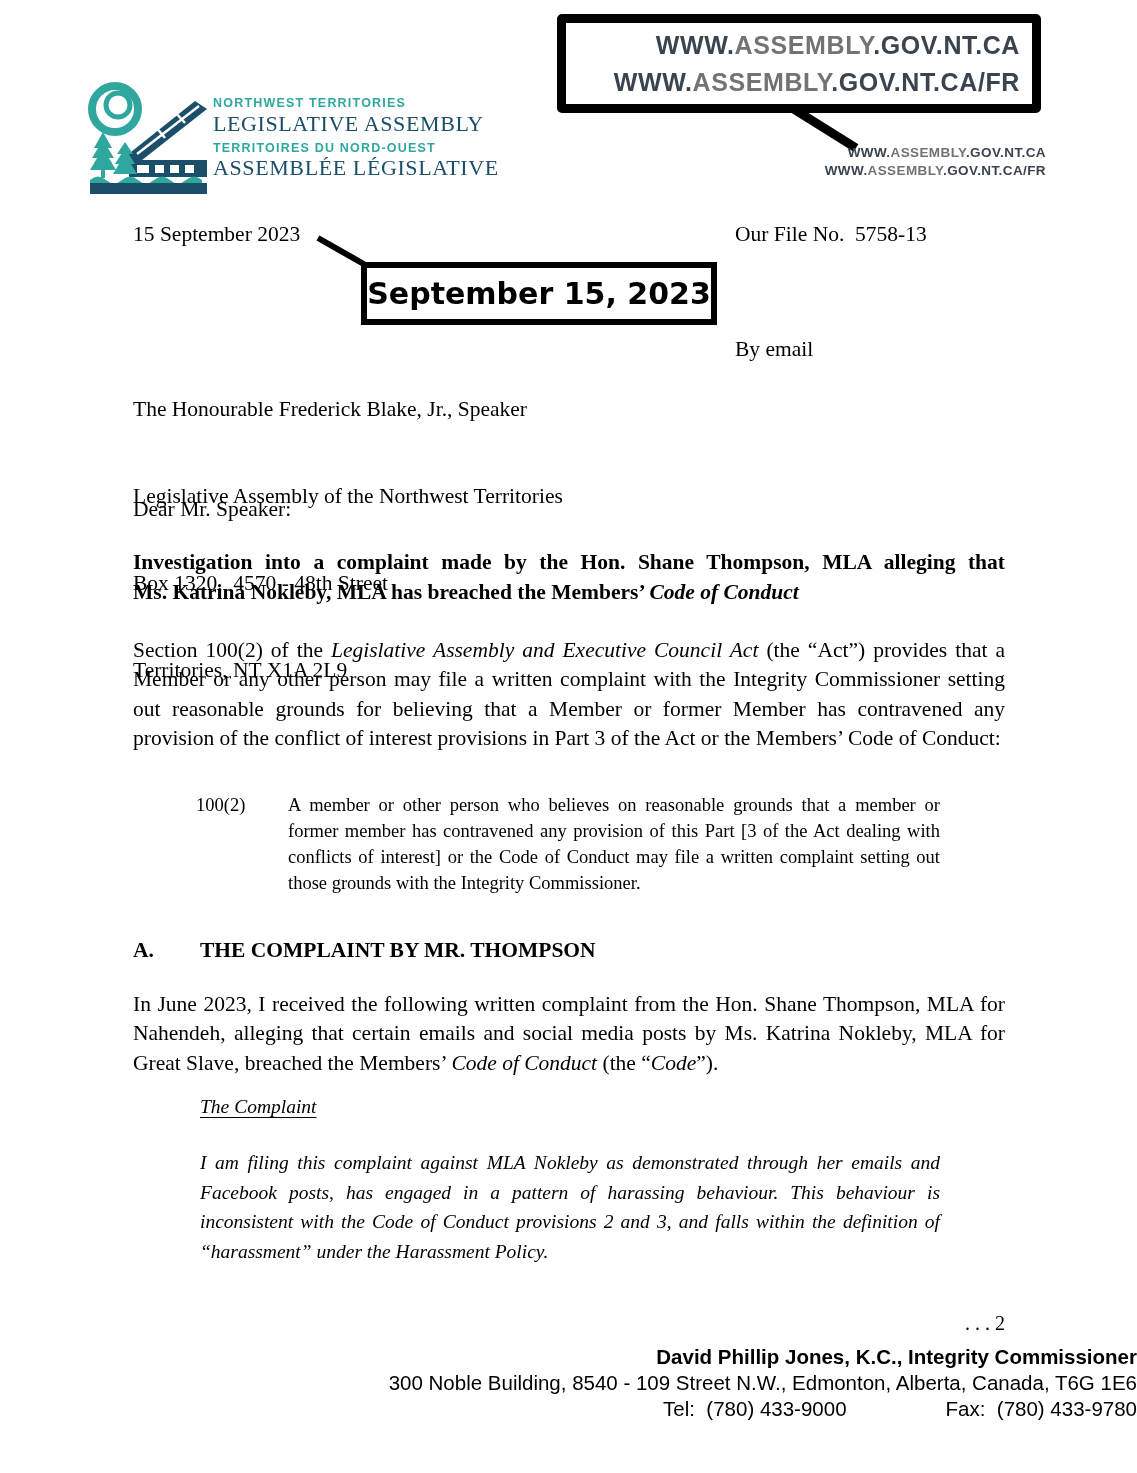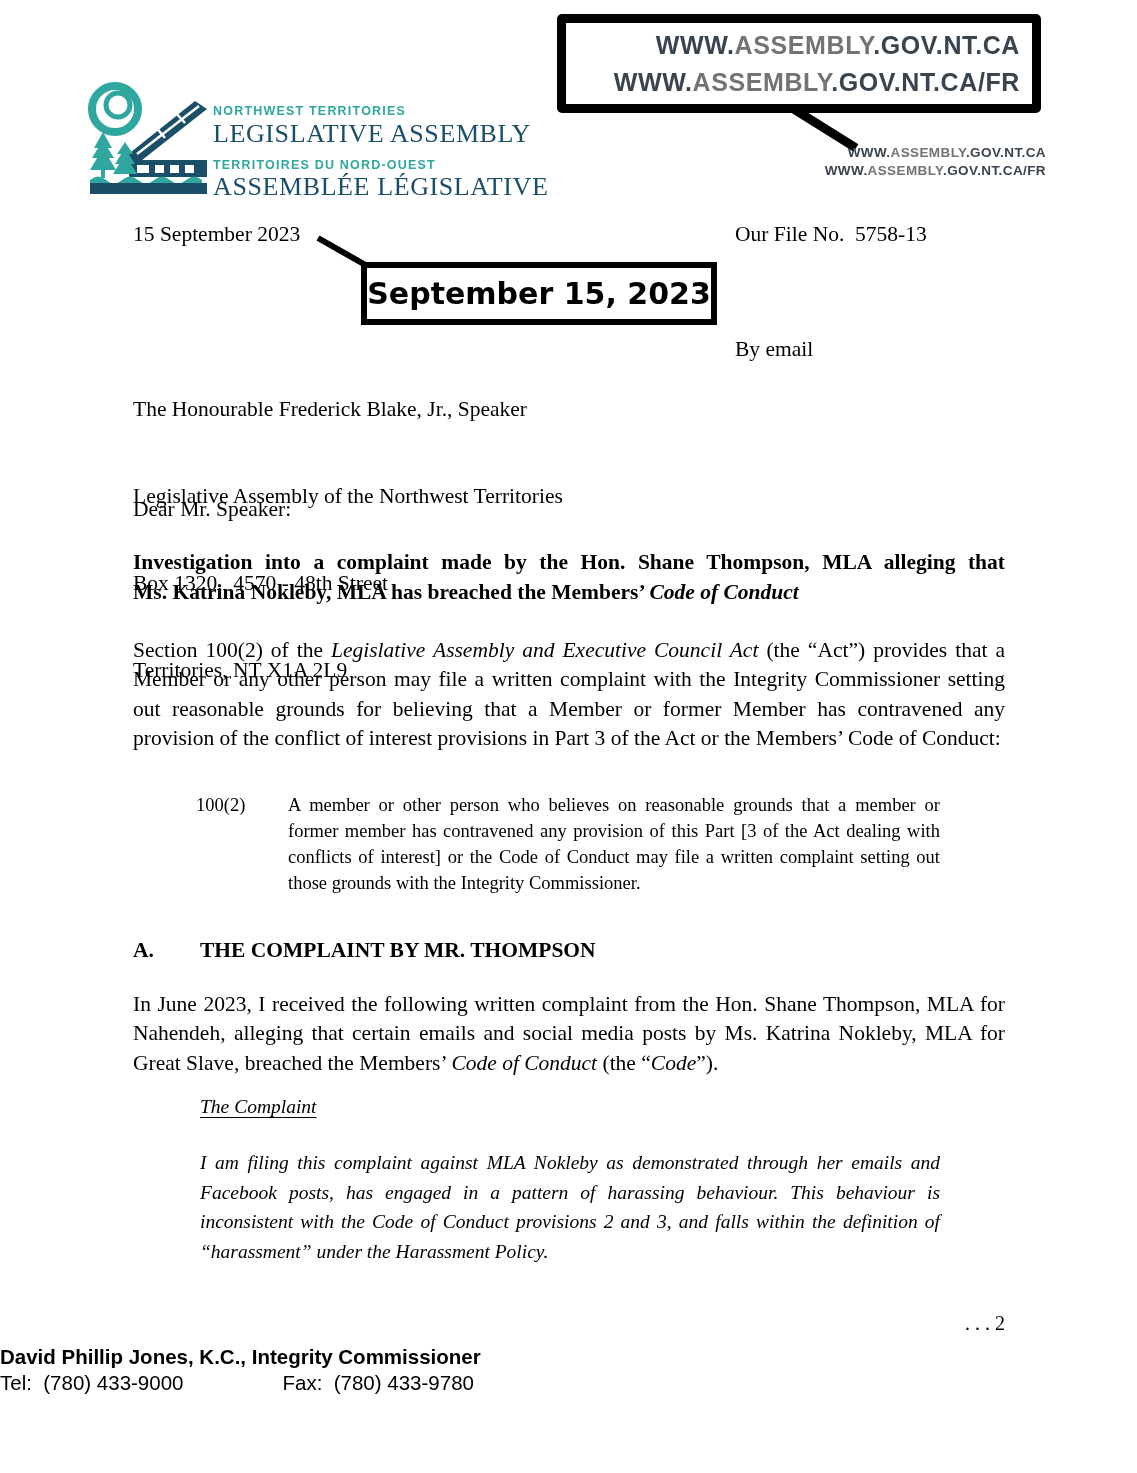--- a/index.html
+++ b/index.html
@@ -4,22 +4,22 @@
 <style>
   html,body{margin:0;padding:0;background:#ffffff;}
   .page{
     position:relative; width:1137px; height:1473px; background:#ffffff;
     font-family:"Liberation Serif", serif; color:#000; overflow:hidden;
   }
   
   .logo-wrap{position:absolute; left:85px; top:76px; width:122px; height:118px;}
   .logo-text{position:absolute; left:213px; top:93px; line-height:1;}
   .logo-small{font-family:"Liberation Sans",sans-serif; font-weight:bold; font-size:12.5px;
-    letter-spacing:1.2px; color:#2FA79E; margin:12px 0 3px 0;}
-  .logo-large{font-family:"Liberation Serif",serif; font-weight:normal; font-size:26px;
+    letter-spacing:1.2px; color:#2FA79E; margin:4px 0 3px 0;}
+  .logo-large{font-family:"Liberation Serif",serif; font-weight:normal; font-size:22px;
     letter-spacing:0.6px; color:#1B4E68; margin:0 0 7px 0;}
   
   .url-box{
     position:absolute; left:557px; top:14px; width:484px; height:99px; box-sizing:border-box;
     border:9px solid #000; border-radius:5px; background:#fff;
     display:flex; flex-direction:column; justify-content:center; align-items:flex-end;
     padding-right:12px; font-family:"Liberation Sans",sans-serif; font-weight:bold;
     font-size:25px; letter-spacing:0.6px; line-height:37px;
   }
   .c-teal{color:#737373;} .c-slate{color:#3A444E;}
@@ -58,21 +58,21 @@
     position:absolute; left:200px; top:1096px; font-style:italic; font-size:19.5px;
     text-decoration:underline; text-underline-offset:4px;
   }
   .complaint-quote{
     position:absolute; left:200px; top:1148px; width:740px; font-style:italic;
     font-size:19.5px; line-height:29.5px; text-align:justify;
   }
   .page-marker{position:absolute; left:133px; top:1312px; width:872px; text-align:right; font-size:20px;}
   
   .footer{
-    position:absolute; left:0; top:1344px; width:1137px; text-align:left;
+    position:absolute; left:0; top:1344px; width:1137px; text-align:right;
     font-family:"Liberation Sans",sans-serif; font-size:20.5px; line-height:26px;
   }
   .footer .f1{font-weight:bold;}
   .footer .tel,.footer .fax{white-space:pre-wrap;}
   .footer .fax{margin-left:99px;}
 </style>
 </head>
 <body>
 
 <div class="page">
@@ -164,18 +164,19 @@
 
   <div class="para para2 body-text"><span>In June 2023, I received the following written complaint from the Hon. Shane Thompson, MLA for Nahendeh, alleging that certain emails and social media posts by Ms. Katrina Nokleby, MLA for Great Slave, breached the Members’ </span><span style="font-style: italic;">Code of Conduct</span><span> (the “</span><span style="font-style: italic;">Code</span><span>”).</span></div>
 
   <div class="complaint-heading">The Complaint</div>
   <div class="complaint-quote">I am filing this complaint against MLA Nokleby as demonstrated through her emails and Facebook posts, has engaged in a pattern of harassing behaviour. This behaviour is inconsistent with the Code of Conduct provisions 2 and 3, and falls within the definition of “harassment” under the Harassment Policy.</div>
 
   <div class="page-marker">. . . 2</div>
 
   <div class="footer">
     <div class="f1">David Phillip Jones, K.C., Integrity Commissioner</div>
+    <div>300 Noble Building, 8540 - 109 Street N.W., Edmonton, Alberta, Canada, T6G 1E6</div>
     <div>
       <span class="tel">Tel:  (780) 433-9000</span><span class="fax">Fax:  (780) 433-9780</span>
     </div>
   </div>
 
 </div>
 
 </body></html>

